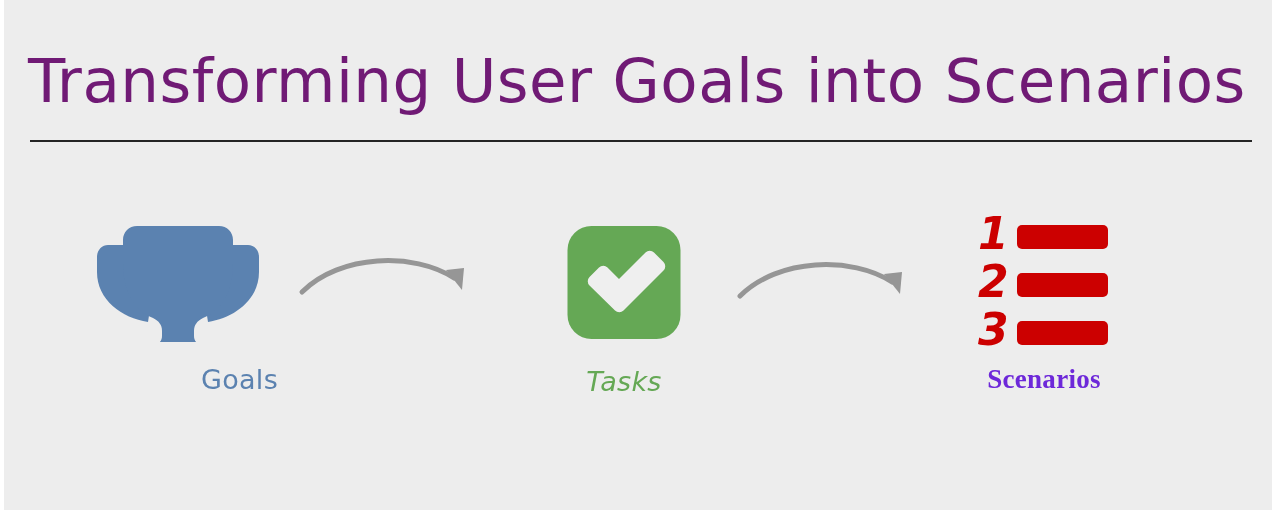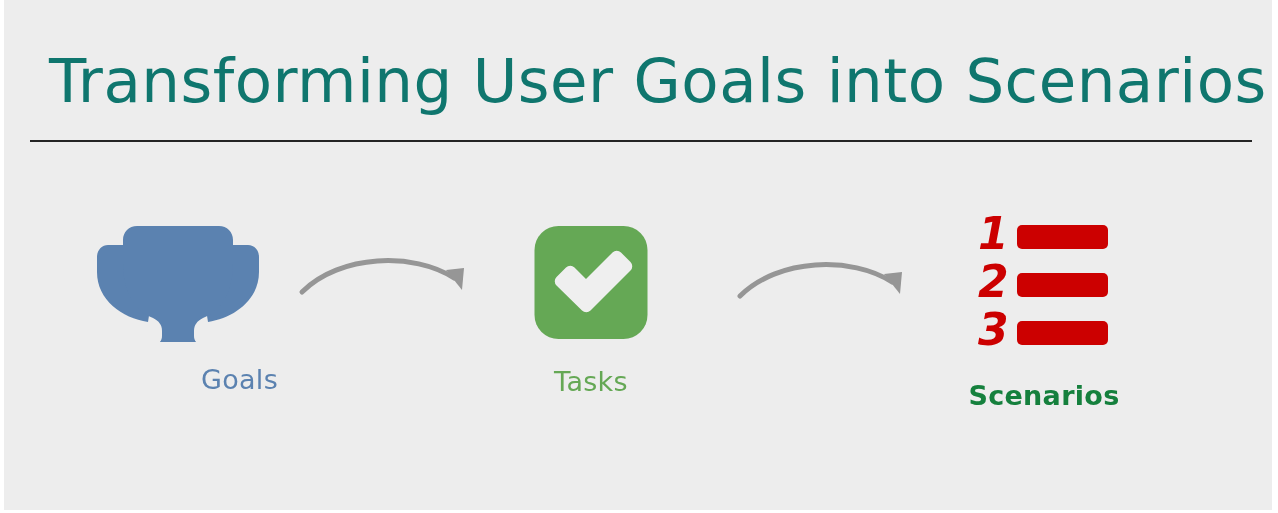--- a/index.html
+++ b/index.html
@@ -26,24 +26,23 @@
   }
 
   
   #title {
     position: absolute;
     left: 24px;
     top: 45px;
     font-size: 61px;
     font-weight: 400;
     letter-spacing: 0.5px;
-    color: #0f766e;
+    color: #701a75;
     white-space: nowrap;
     font-family: "DejaVu Sans", "Liberation Sans", sans-serif;
-    margin-left: 21px;
   }
   #divider {
     position: absolute;
     left: 26px;
     top: 140px;
     width: 1222px;
     height: 2px;
     background: #242424;
   }
 
@@ -60,26 +59,26 @@
     display: block;
     margin-top: 18px;
     font-size: 27px;
     font-weight: 400;
     letter-spacing: 0.3px;
     white-space: nowrap;
     font-family: "DejaVu Sans", "Liberation Sans", sans-serif;
   }
 
   #node-goals     { left: 74px;  top: 222px; width: 200px; }
-  #node-tasks     { left: 487px; top: 222px; width: 200px; }
+  #node-tasks     { left: 520px; top: 222px; width: 200px; font-style: italic; }
   #node-scenarios { left: 940px; top: 212px; width: 200px; }
 
   #node-goals .node-label     { color: #5b82b0; text-align: right; }
   #node-tasks .node-label     { color: #65a855; margin-top: 22px; }
-  #node-scenarios .node-label { color: #15803d; font-weight: 700; margin-top: 24px; }
+  #node-scenarios .node-label { color: #6d28d9; font-weight: 700; margin-top: 8px; font-family: Liberation Serif, serif; }
 
   
   .arrow { position: absolute; }
   #arrow-1 { left: 292px; top: 248px; }
   #arrow-2 { left: 730px; top: 252px; }
 </style>
 </head>
 <body>
 
 <div id="slide">

